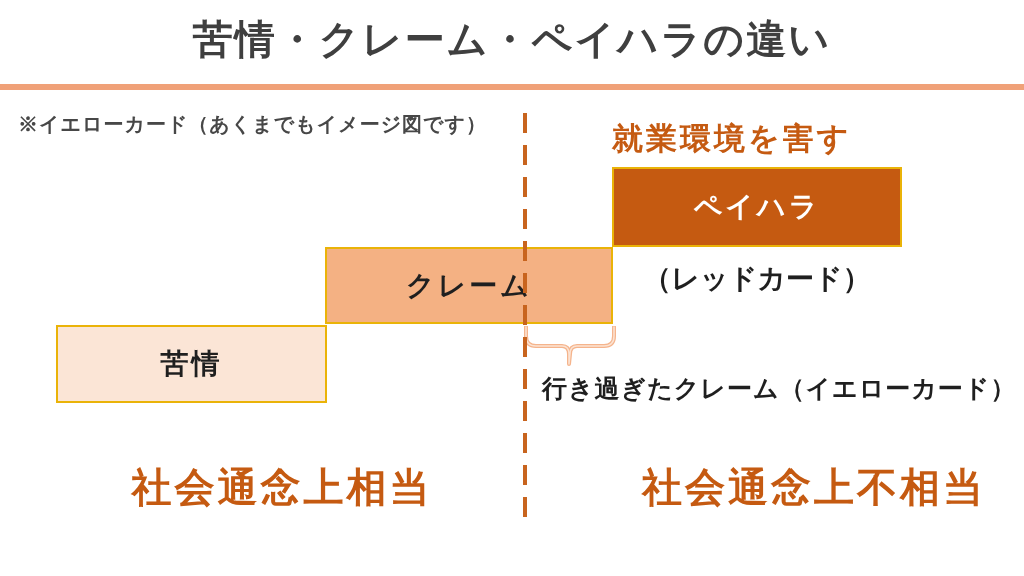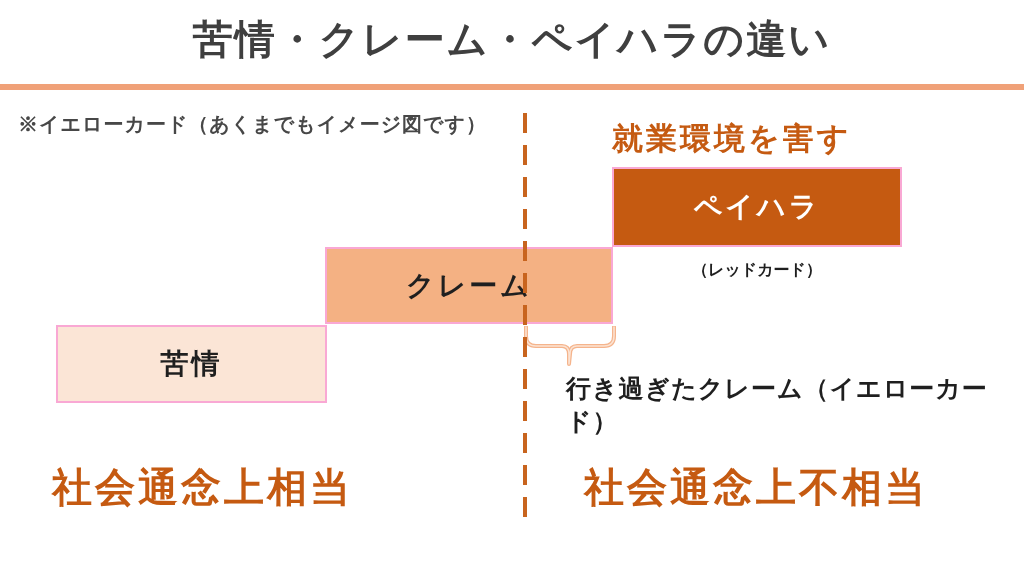--- a/index.html
+++ b/index.html
@@ -39,53 +39,52 @@
     position: absolute;
     top: 118px; left: 612px; width: 290px;
     font-size: 31px;
     font-weight: bold;
     color: #c55a11;
     letter-spacing: 3px;
   }
   .box {
     position: absolute;
     box-sizing: border-box;
-    border: 2px solid #f9a8d4;
+    border: 2px solid #eab308;
     display: flex;
     align-items: center;
     justify-content: center;
     font-size: 28px;
     font-weight: bold;
     letter-spacing: 3px;
   }
   .box-kujo    { left: 56px;  top: 325px; width: 271px; height: 78px; background: #fbe5d6; color: #1f1f1f; }
   .box-claim   { left: 325px; top: 247px; width: 288px; height: 77px; background: #f4b183; color: #1f1f1f; }
   .box-peihara { left: 612px; top: 167px; width: 290px; height: 80px; background: #c55a11; color: #ffffff; }
   .red-card {
     position: absolute;
     top: 260px; left: 612px; width: 290px;
     text-align: center;
-    font-size: 16px;
+    font-size: 28px;
     font-weight: bold;
     color: #1f1f1f;
   }
   .yellow-card {
     position: absolute;
     top: 372px; left: 542px;
     font-size: 25px;
     font-weight: bold;
     color: #1f1f1f;
     letter-spacing: 1px;
-    margin-left: 24px;
   }
   .bottom-caption {
     position: absolute;
     top: 460px;
     width: 460px;
-    text-align: left;
+    text-align: center;
     font-size: 40px;
     font-weight: bold;
     color: #c55a11;
     letter-spacing: 3px;
   }
   .bottom-left  { left: 52px; }
   .bottom-right { left: 584px; }
   .divider-svg {
     position: absolute;
     left: 521px; top: 111px;

